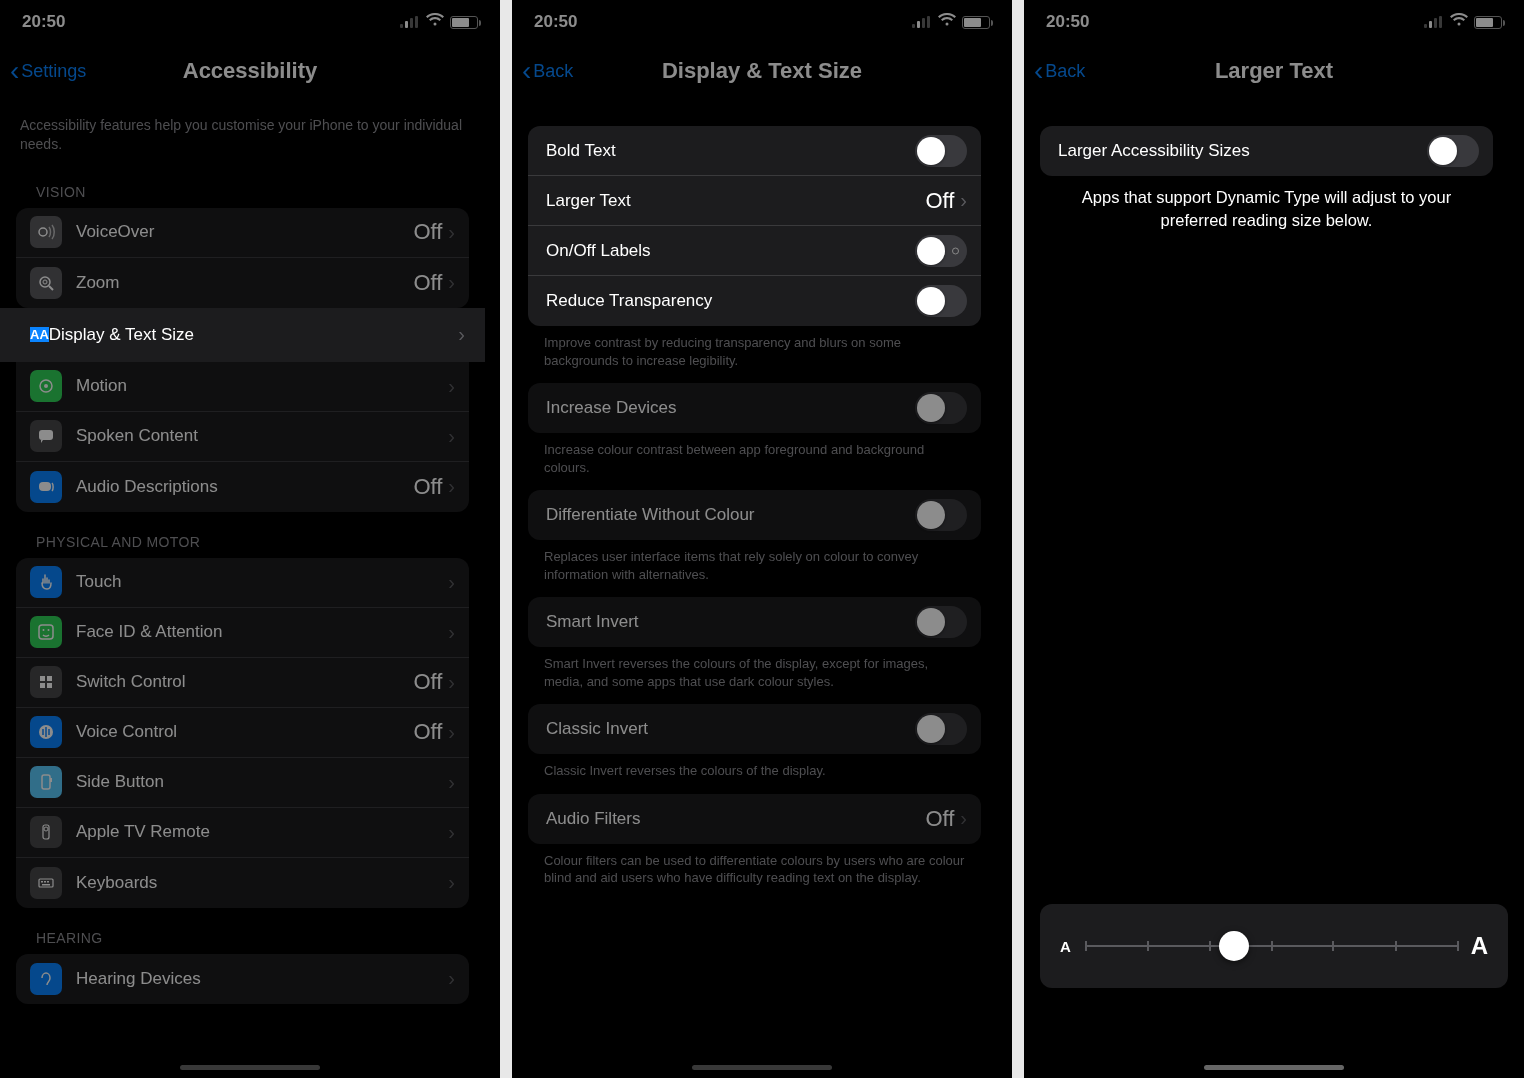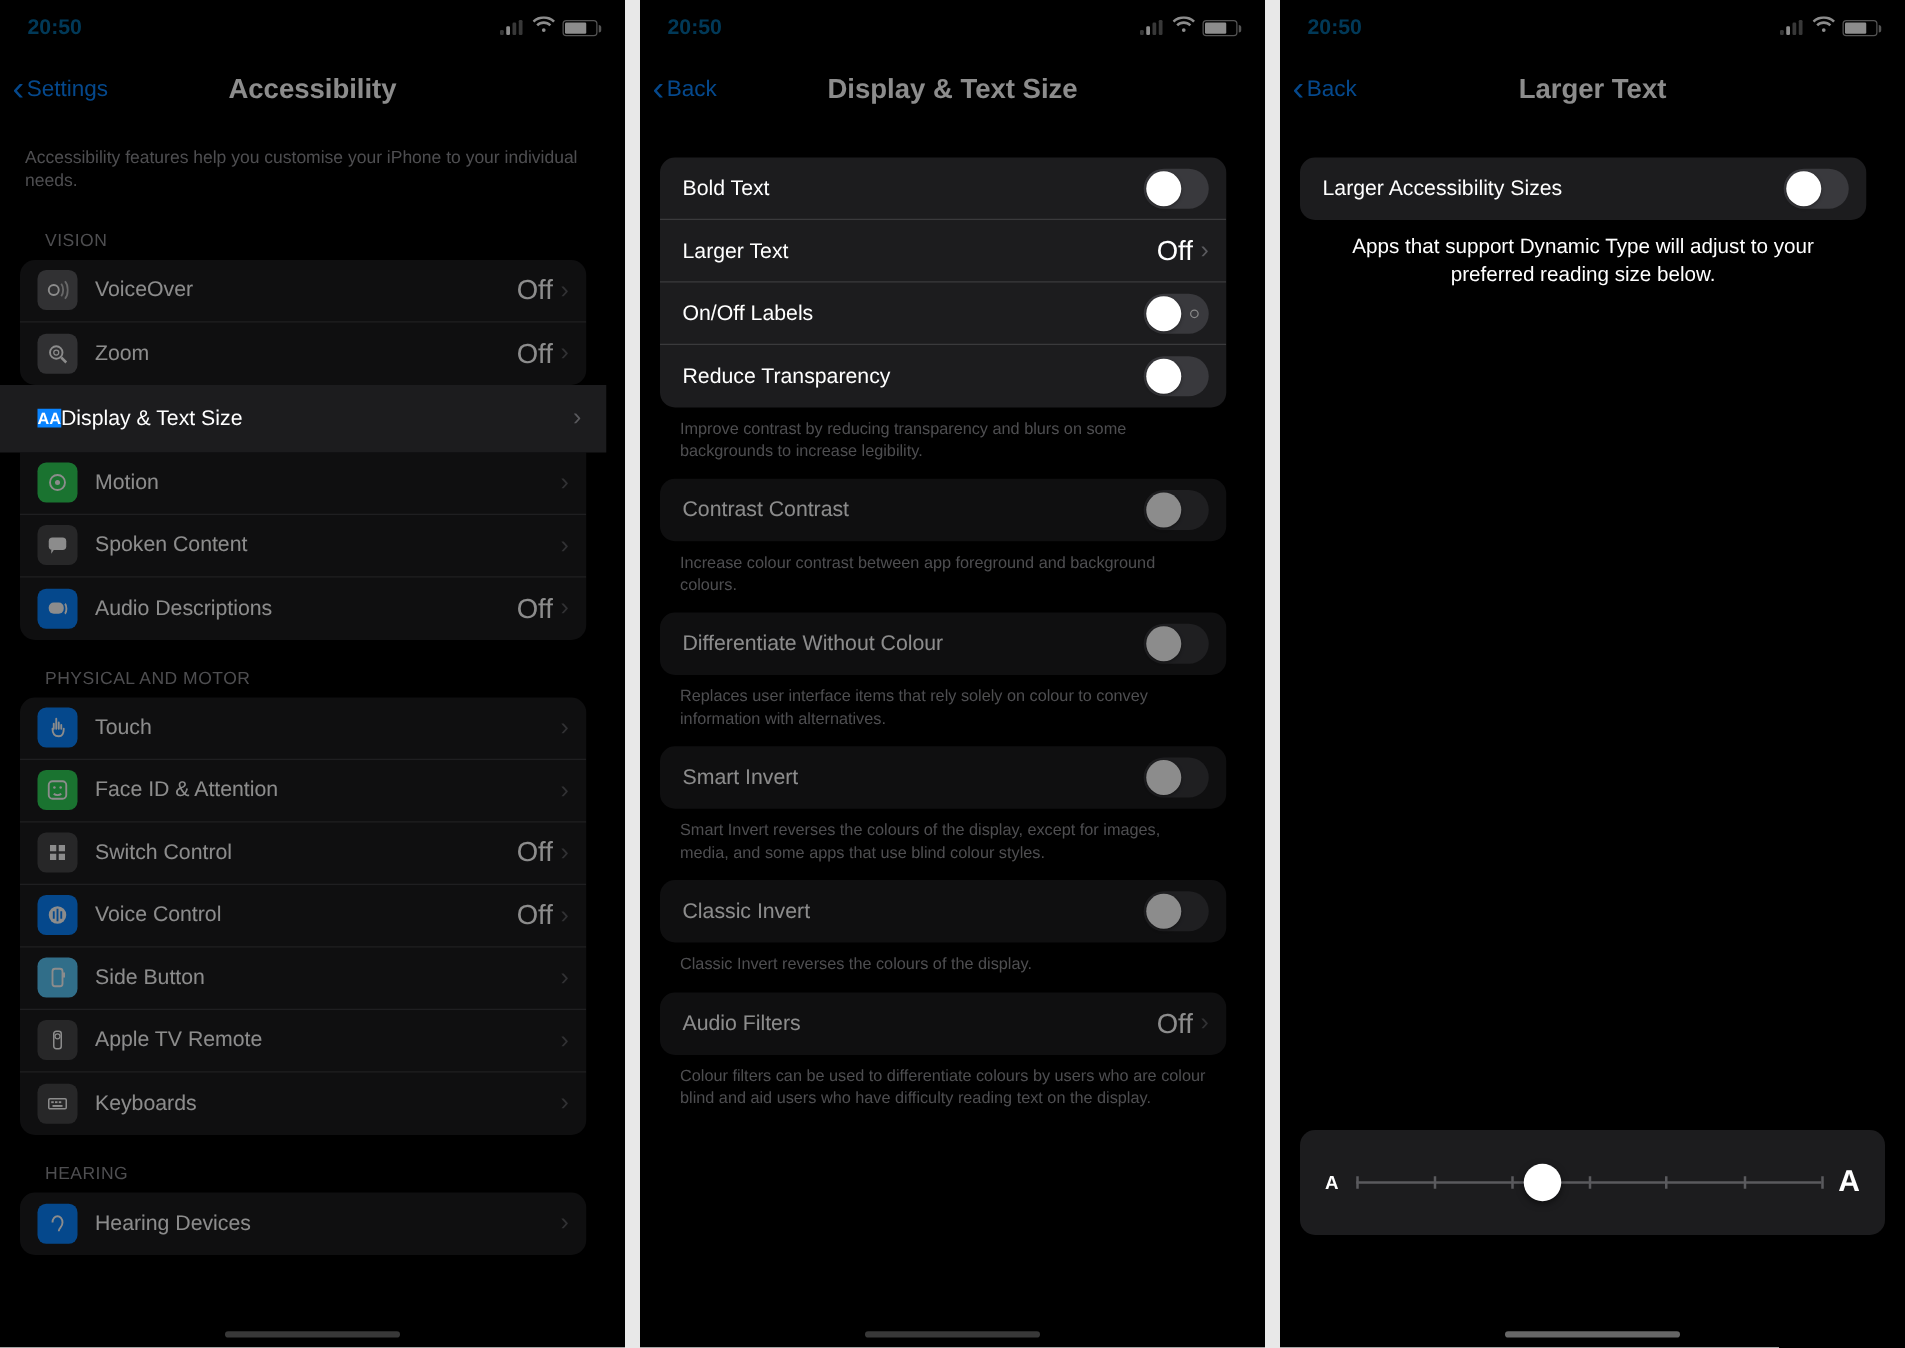--- a/index.html
+++ b/index.html
@@ -32,21 +32,21 @@
     position: relative;
     z-index: 10;
     background: #1c1c1e;
   }
   .status-bar {
     height: 44px;
     display: flex;
     justify-content: space-between;
     align-items: center;
     padding: 0 22px;
-    color: #0369a1;
+    color: #ffffff;
     font-size: 17px;
     font-weight: 600;
   }
   .status-right { display: flex; align-items: center; gap: 6px; }
   .signal-icon, .wifi-icon, .battery-icon { display: inline-block; }
   .signal-icon { width: 20px; height: 12px; position: relative; }
   .signal-icon span { position: absolute; bottom: 0; width: 3px; background: #fff; border-radius: 1px; }
   .signal-icon span:nth-child(1){ left:0; height:4px; background:#666;}
   .signal-icon span:nth-child(2){ left:5px; height:7px; }
   .signal-icon span:nth-child(3){ left:10px; height:10px; background:#666;}
@@ -502,21 +502,21 @@
         <span class="label">Reduce Transparency</span>
         <div class="toggle">
             <div class="knob"></div>
           </div>
       </div>
     </div>
     <div class="footer-text">Improve contrast by reducing transparency and blurs on some backgrounds to increase legibility.</div>
 
     <div class="group">
       <div class="row no-icon">
-        <span class="label">Contrast Contrast</span>
+        <span class="label">Increase Devices</span>
         <div class="toggle">
             <div class="knob"></div>
           </div>
       </div>
     </div>
     <div class="footer-text">Increase colour contrast between app foreground and background colours.</div>
 
     <div class="group">
       <div class="row no-icon">
         <span class="label">Differentiate Without Colour</span>
@@ -528,21 +528,21 @@
     <div class="footer-text">Replaces user interface items that rely solely on colour to convey information with alternatives.</div>
 
     <div class="group">
       <div class="row no-icon">
         <span class="label">Smart Invert</span>
         <div class="toggle">
             <div class="knob"></div>
           </div>
       </div>
     </div>
-    <div class="footer-text">Smart Invert reverses the colours of the display, except for images, media, and some apps that use blind colour styles.</div>
+    <div class="footer-text">Smart Invert reverses the colours of the display, except for images, media, and some apps that use dark colour styles.</div>
 
     <div class="group">
       <div class="row no-icon">
         <span class="label">Classic Invert</span>
         <div class="toggle">
             <div class="knob"></div>
           </div>
       </div>
     </div>
     <div class="footer-text">Classic Invert reverses the colours of the display.</div>

